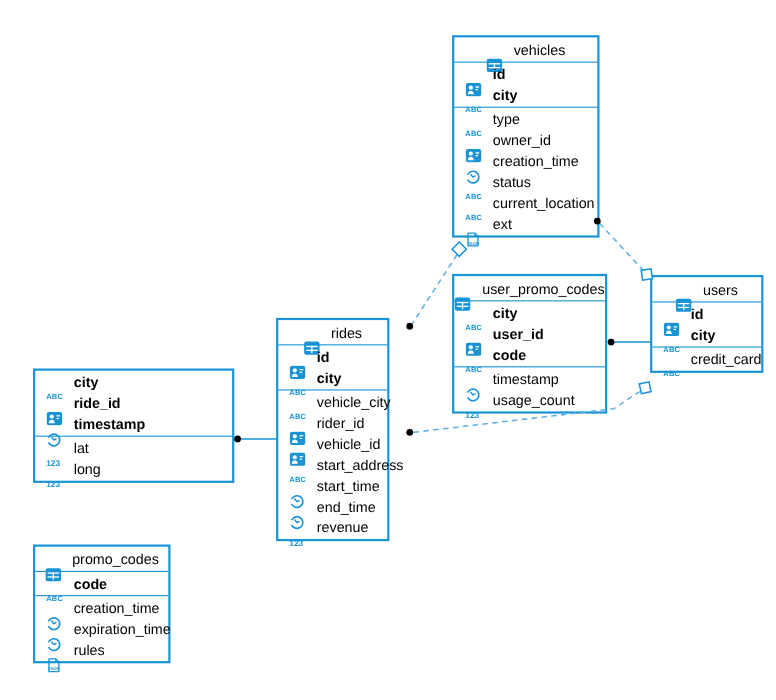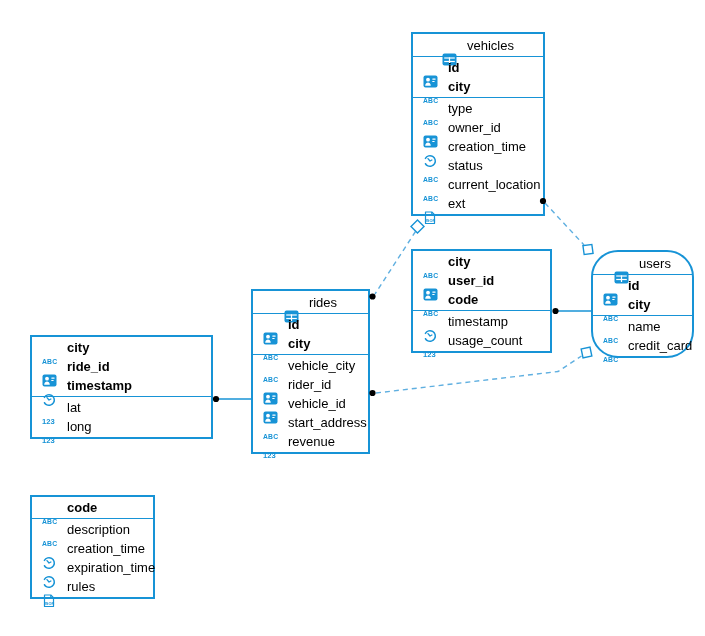--- a/index.html
+++ b/index.html
@@ -25,22 +25,22 @@
   .sec.pk .fname{font-weight:700;}
   .row{display:flex;align-items:center;gap:5px;height:19px;padding:0 7px 0 10px;white-space:nowrap;}
   .icon{width:20px;flex:none;display:inline-flex;align-items:center;justify-content:flex-start;margin-top:28px;}
   .fname{font-size:13px;line-height:19px;}
   .abc{font-size:6.8px;font-weight:700;color:var(--blue);letter-spacing:.2px;}
   .n123{font-size:7.6px;font-weight:700;color:var(--blue);}
 
   
   .t-vehicles{left:411px;top:32px;width:134px;}
   .t-user_promo_codes{left:411px;top:249px;width:141px;}
-  .t-users{left:591px;top:250px;width:103px;border-radius:27px;}
-  .t-rides{left:251px;top:289px;width:119px;}
+  .t-users{left:591px;top:250px;width:103px;}
+  .t-rides{left:251px;top:289px;width:103px;}
   .t-vehicle_location_histories{left:30px;top:335px;width:183px;}
   .t-promo_codes{left:30px;top:495px;width:125px;}
 </style>
 </head>
 <body>
 
 <div class="canvas">
 
   <svg class="links" width="705" height="636" viewBox="0 0 705 636">
 
@@ -151,20 +151,31 @@
               <path d="M2.5 1 h6.3 l2.7 2.7 v8.8 h-9 z" fill="none" stroke="#1793d6" stroke-width="1.2" stroke-linejoin="round"></path>
               <path d="M8.8 1 v2.9 h2.9" fill="none" stroke="#1793d6" stroke-width="1.2"></path>
               <text x="7" y="11.3" text-anchor="middle" font-size="3.9" font-weight="700" fill="#1793d6" font-family="Liberation Sans, sans-serif">JSON</text>
             </svg>
           </span>
           <span class="fname">ext</span>
         </div>
       </div>
     </div>
     <div class="table t-user_promo_codes">
+      <div class="hdr">
+        <span class="icon">
+          <svg width="15" height="13" viewBox="0 0 15 13">
+            <rect x="0.5" y="0.5" width="14" height="12" rx="2" fill="#1793d6"></rect>
+            <rect x="2.2" y="4.4" width="10.6" height="1.2" fill="#fff"></rect>
+            <rect x="2.2" y="7.9" width="10.6" height="1.2" fill="#fff"></rect>
+            <rect x="6.9" y="4.4" width="1.2" height="6.6" fill="#fff"></rect>
+          </svg>
+        </span>
+        <span class="title">user_promo_codes</span>
+      </div>
       <div class="sec pk">
         <div class="row">
           <span class="icon">
             <span class="abc">ABC</span>
           </span>
           <span class="fname">city</span>
         </div>
         <div class="row">
           <span class="icon">
             <svg width="15" height="13" viewBox="0 0 15 13">
@@ -232,26 +243,20 @@
             <span class="abc">ABC</span>
           </span>
           <span class="fname">city</span>
         </div>
       </div>
       <div class="sec">
         <div class="row">
           <span class="icon">
             <span class="abc">ABC</span>
           </span>
-          <span class="fname">name</span>
-        </div>
-        <div class="row">
-          <span class="icon">
-            <span class="abc">ABC</span>
-          </span>
           <span class="fname">credit_card</span>
         </div>
       </div>
     </div>
     <div class="table t-rides">
       <div class="hdr">
         <span class="icon">
           <svg width="15" height="13" viewBox="0 0 15 13">
             <rect x="0.5" y="0.5" width="14" height="12" rx="2" fill="#1793d6"></rect>
             <rect x="2.2" y="4.4" width="10.6" height="1.2" fill="#fff"></rect>
@@ -313,20 +318,38 @@
           <span class="fname">vehicle_id</span>
         </div>
         <div class="row">
           <span class="icon">
             <span class="abc">ABC</span>
           </span>
           <span class="fname">start_address</span>
         </div>
         <div class="row">
           <span class="icon">
+            <svg width="14" height="14" viewBox="0 0 14 14">
+              <circle cx="7" cy="7" r="5.3" fill="none" stroke="#1793d6" stroke-width="1.5" stroke-dasharray="27 6.3" stroke-linecap="round" transform="rotate(-150 7 7)"></circle>
+              <path d="M7 7 L5 4.6 M7 7 L8.9 6" stroke="#1793d6" stroke-width="1.3" fill="none" stroke-linecap="round"></path>
+            </svg>
+          </span>
+          <span class="fname">start_time</span>
+        </div>
+        <div class="row">
+          <span class="icon">
+            <svg width="14" height="14" viewBox="0 0 14 14">
+              <circle cx="7" cy="7" r="5.3" fill="none" stroke="#1793d6" stroke-width="1.5" stroke-dasharray="27 6.3" stroke-linecap="round" transform="rotate(-150 7 7)"></circle>
+              <path d="M7 7 L5 4.6 M7 7 L8.9 6" stroke="#1793d6" stroke-width="1.3" fill="none" stroke-linecap="round"></path>
+            </svg>
+          </span>
+          <span class="fname">end_time</span>
+        </div>
+        <div class="row">
+          <span class="icon">
             <span class="n123">123</span>
           </span>
           <span class="fname">revenue</span>
         </div>
       </div>
     </div>
     <div class="table t-vehicle_location_histories">
       <div class="sec pk">
         <div class="row">
           <span class="icon">
@@ -365,35 +388,40 @@
         </div>
         <div class="row">
           <span class="icon">
             <span class="n123">123</span>
           </span>
           <span class="fname">long</span>
         </div>
       </div>
     </div>
     <div class="table t-promo_codes">
+      <div class="hdr">
+        <span class="icon">
+          <svg width="15" height="13" viewBox="0 0 15 13">
+            <rect x="0.5" y="0.5" width="14" height="12" rx="2" fill="#1793d6"></rect>
+            <rect x="2.2" y="4.4" width="10.6" height="1.2" fill="#fff"></rect>
+            <rect x="2.2" y="7.9" width="10.6" height="1.2" fill="#fff"></rect>
+            <rect x="6.9" y="4.4" width="1.2" height="6.6" fill="#fff"></rect>
+          </svg>
+        </span>
+        <span class="title">promo_codes</span>
+      </div>
       <div class="sec pk">
         <div class="row">
           <span class="icon">
             <span class="abc">ABC</span>
           </span>
           <span class="fname">code</span>
         </div>
       </div>
       <div class="sec">
-        <div class="row">
-          <span class="icon">
-            <span class="abc">ABC</span>
-          </span>
-          <span class="fname">description</span>
-        </div>
         <div class="row">
           <span class="icon">
             <svg width="14" height="14" viewBox="0 0 14 14">
               <circle cx="7" cy="7" r="5.3" fill="none" stroke="#1793d6" stroke-width="1.5" stroke-dasharray="27 6.3" stroke-linecap="round" transform="rotate(-150 7 7)"></circle>
               <path d="M7 7 L5 4.6 M7 7 L8.9 6" stroke="#1793d6" stroke-width="1.3" fill="none" stroke-linecap="round"></path>
             </svg>
           </span>
           <span class="fname">creation_time</span>
         </div>
         <div class="row">

